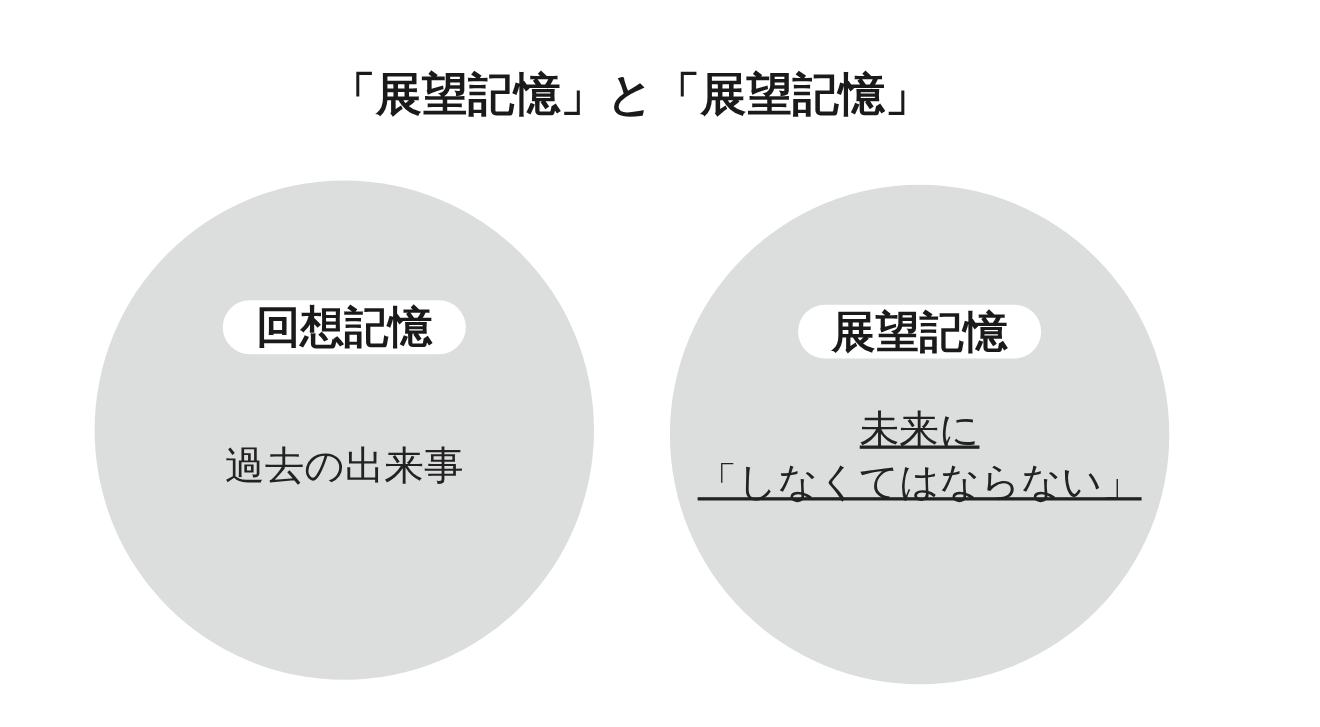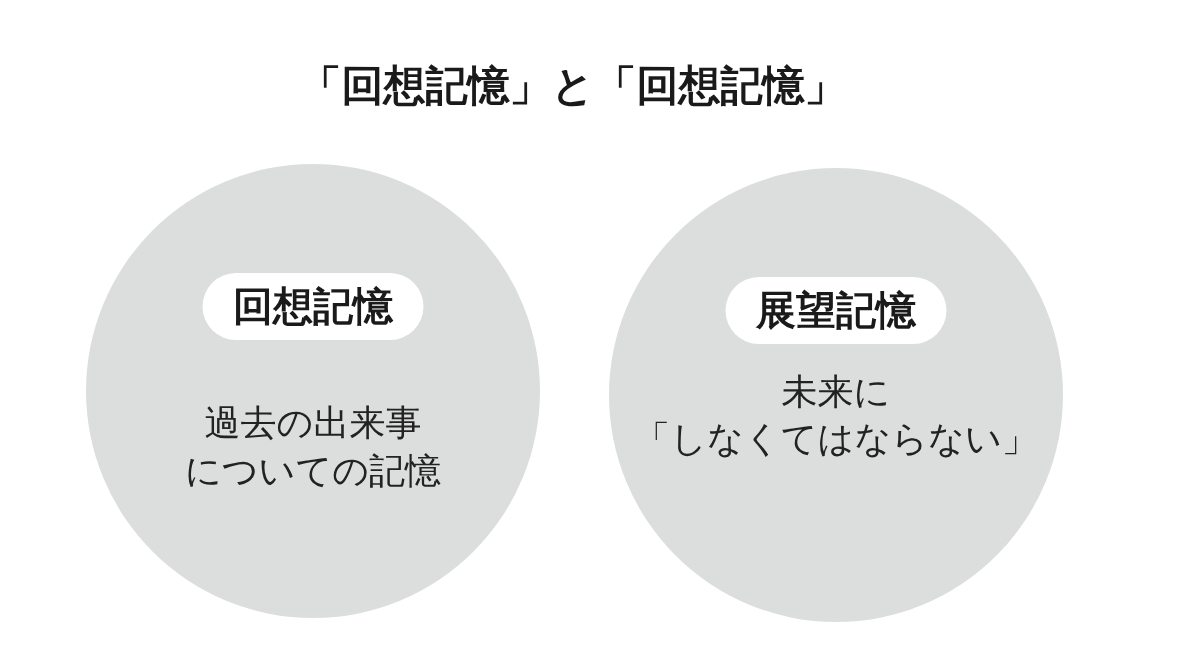--- a/index.html
+++ b/index.html
@@ -36,21 +36,21 @@
       background: #dcdddd;
     }
     .circle.left { left: 86px; top: 164px; }
     .circle.right { left: 609px; top: 168px; }
     .pill {
       position: absolute;
       top: 109px;
       left: 50%;
       transform: translateX(-50%);
       width: 221px;
-      height: 67px;
+      height: 49px;
       border-radius: 34px;
       background: #ffffff;
       display: flex;
       align-items: center;
       justify-content: center;
       font-size: 40px;
       font-weight: 600;
       color: #1a1a1a;
       white-space: nowrap;
     }
@@ -58,33 +58,32 @@
       position: absolute;
       left: 0;
       width: 100%;
       text-align: center;
       font-size: 36px;
       line-height: 48px;
       font-weight: 300;
       color: #222222;
     }
     .circle.left .desc { top: 238px; font-family: Liberation Mono, monospace; }
-    .circle.right .desc { top: 200px; line-height: 47px; }
+    .circle.right .desc { top: 200px; line-height: 47px; text-decoration: underline; }
     .desc .line { display: block; white-space: nowrap; }
   </style>
 </head>
 <body>
 
-<div class="title">「回想記憶」と「回想記憶」</div>
+<div class="title">「展望記憶」と「展望記憶」</div>
 
 <div class="circle left">
   <div class="pill">回想記憶</div>
   <div class="desc">
     <span class="line">過去の出来事</span>
-    <span class="line">についての記憶</span>
   </div>
 </div>
 
 <div class="circle right">
   <div class="pill">展望記憶</div>
   <div class="desc">
     <span class="line">未来に</span>
     <span class="line">「しなくてはならない」</span>
   </div>
 </div>

